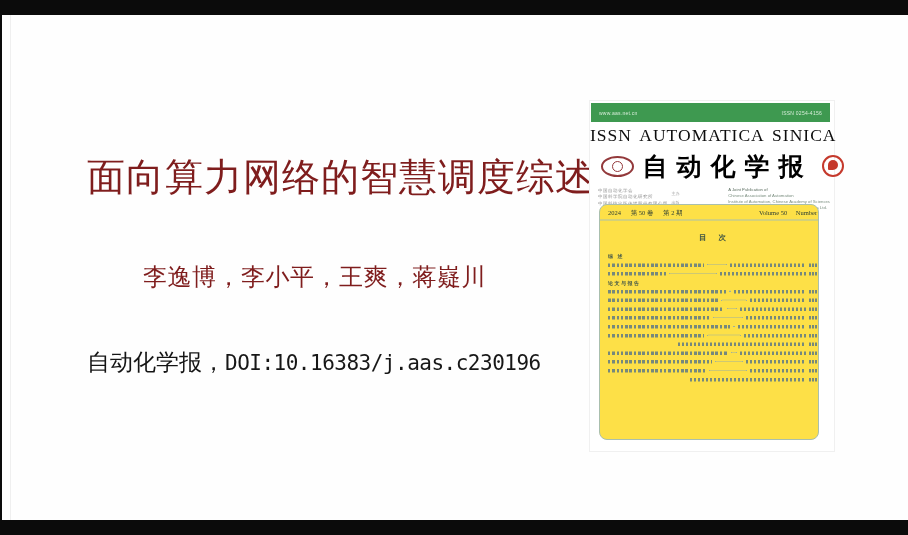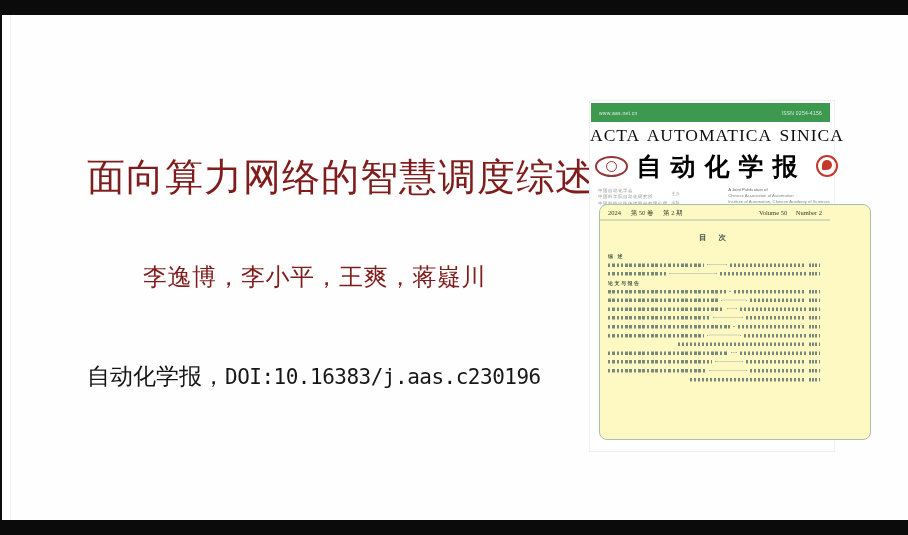--- a/index.html
+++ b/index.html
@@ -28,21 +28,21 @@
     position:absolute;left:87px;top:152px;width:470px;
     font-family:"Liberation Serif",serif;
     font-size:38px;letter-spacing:1px;color:#7f1d1d;white-space:nowrap;
   }
   .slide-authors{
     position:absolute;left:143px;top:261px;width:360px;
     font-family:"Liberation Serif",serif;
     font-size:24px;letter-spacing:0.5px;color:#7f1d1d;white-space:nowrap;
   }
   .slide-journal{
-    position:absolute;left:87px;top:361px;width:480px;white-space:nowrap;
+    position:absolute;left:87px;top:347px;width:480px;white-space:nowrap;
   }
   .slide-journal .cn{
     font-family:"Liberation Serif",serif;font-size:23px;color:#141414;
   }
   .slide-journal .doi{
     font-family:"DejaVu Sans Mono",monospace;font-size:21px;color:#171717;letter-spacing:-0.5px;
   }
 
   
   .cover{
@@ -57,21 +57,21 @@
     width:200%;transform:scale(.5);transform-origin:0 0;
     display:flex;justify-content:space-between;align-items:center;
     height:38px;padding:0 16px;font-size:10px;color:#d6edd8;letter-spacing:0.5px;
   }
   .cover-title-en{
     position:absolute;left:0;top:24px;width:240px;text-align:center;
     font-family:"Liberation Serif",serif;font-size:17.5px;color:#0d0d0d;
     letter-spacing:1px;word-spacing:3px;white-space:nowrap;
   }
   .logo-row{
-    position:absolute;left:6px;top:48px;width:240px;height:34px;
+    position:absolute;left:12px;top:48px;width:240px;height:34px;
     display:flex;align-items:center;justify-content:center;gap:9px;text-align:center;
   }
   .emblem{
     width:33px;height:21px;border:2px solid var(--emblem-maroon);
     border-radius:50%;position:relative;flex:0 0 auto;
   }
   .emblem::before{
     content:"";position:absolute;left:50%;top:50%;width:9px;height:9px;
     margin:-5px 0 0 -5px;border:1px solid var(--emblem-maroon);border-radius:50%;
   }
@@ -94,22 +94,22 @@
   }
   .org-cn{display:flex;gap:7px;}
   .org-cn-names{font-size:9px;line-height:13px;color:#8f8f8f;letter-spacing:1px;white-space:nowrap;}
   .org-cn-roles{font-size:8px;line-height:13px;color:#a0a0a0;padding-top:6px;}
   .org-cn-roles div{margin-bottom:6px;}
   .org-en{font-size:8.5px;line-height:11.5px;color:#7b8f80;text-align:left;white-space:nowrap;}
   .org-en div:first-child{color:#5d6f62;}
 
   
   .toc-box{
-    position:absolute;left:9px;top:103px;width:272px;height:236px;
-    border:1px solid var(--toc-border);border-radius:8px;overflow:hidden;background:#fef9c3;
+    position:absolute;left:9px;top:103px;width:220px;height:236px;
+    border:1px solid var(--toc-border);border-radius:8px;overflow:hidden;background:#fde047;
   }
   .toc-inner{width:460px;transform:scale(.5);transform-origin:0 0;}
   .issue-row{
     display:flex;justify-content:space-between;align-items:baseline;
     padding:6px 16px 5px;border-bottom:2px solid var(--toc-border);
     font-family:"Liberation Serif",serif;font-size:13px;color:#2f3f33;white-space:nowrap;
   }
   .issue-left span{margin-right:16px;}
   .issue-right span{margin-left:14px;}
   .toc-title{
@@ -142,21 +142,21 @@
   <span class="cn">自动化学报，</span><span class="doi">DOI:10.16383/j.aas.c230196</span>
 </div>
 
 <div class="cover">
   <div class="cover-greenbar">
     <div class="greenbar-inner">
       <span>www.aas.net.cn</span>
       <span>ISSN 0254-4156</span>
     </div>
   </div>
-  <div class="cover-title-en">ACTA AUTOMATICA SINICA</div>
+  <div class="cover-title-en">ISSN AUTOMATICA SINICA</div>
   <div class="logo-row">
     <div class="emblem"></div>
     <div class="cover-title-cn">自动化学报</div>
     <div class="seal"></div>
   </div>
   <div class="org-row">
     <div class="org-inner">
       <div class="org-cn">
         <div class="org-cn-names">
           <div>中国自动化学会</div>

